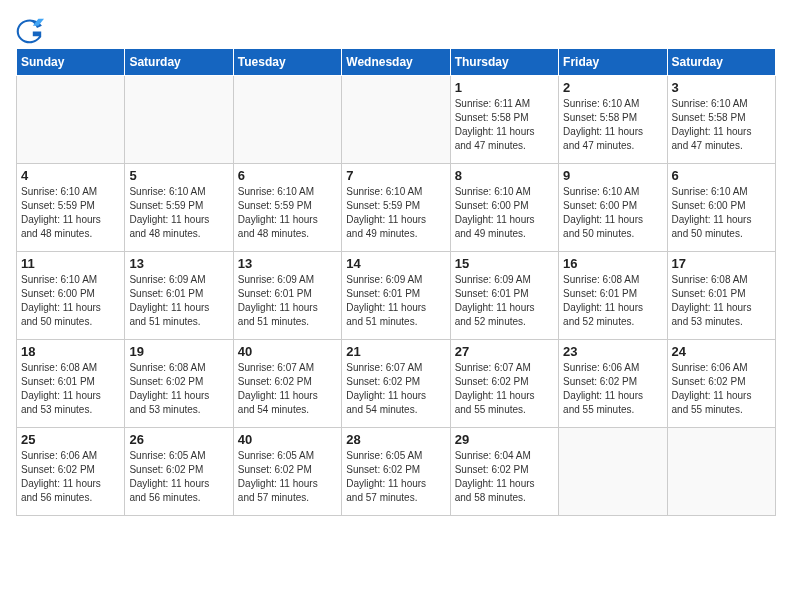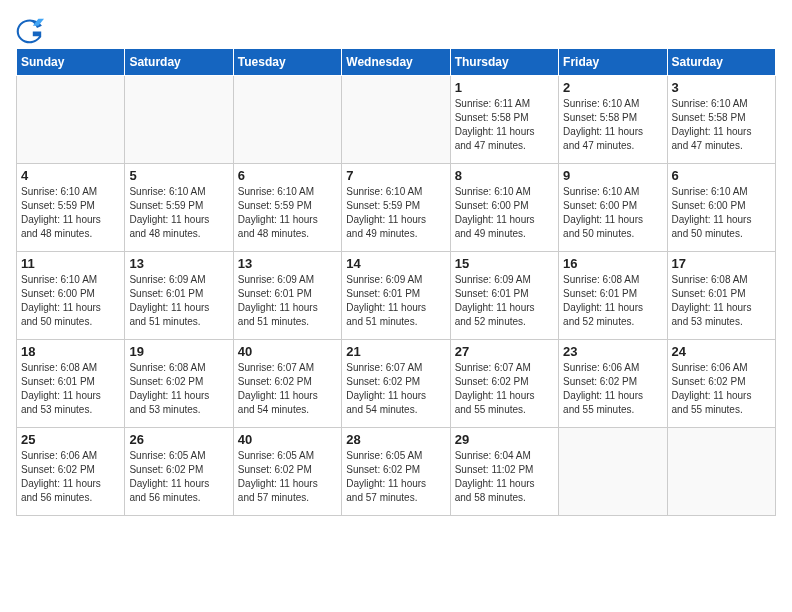--- a/index.html
+++ b/index.html
@@ -319,21 +319,21 @@
         <td>
           <div class="day-number">28</div>
           <div class="day-info" style="white-space: pre-line;">Sunrise: 6:05 AM
 Sunset: 6:02 PM
 Daylight: 11 hours
 and 57 minutes.</div>
         </td>
         <td>
           <div class="day-number">29</div>
           <div class="day-info" style="white-space: pre-line;">Sunrise: 6:04 AM
-Sunset: 11:02 PM
+Sunset: 6:02 PM
 Daylight: 11 hours
 and 58 minutes.</div>
         </td>
         <td class="empty"></td>
         <td class="empty"></td>
       </tr>
     </tbody>
 </table>
 
 </body></html>

